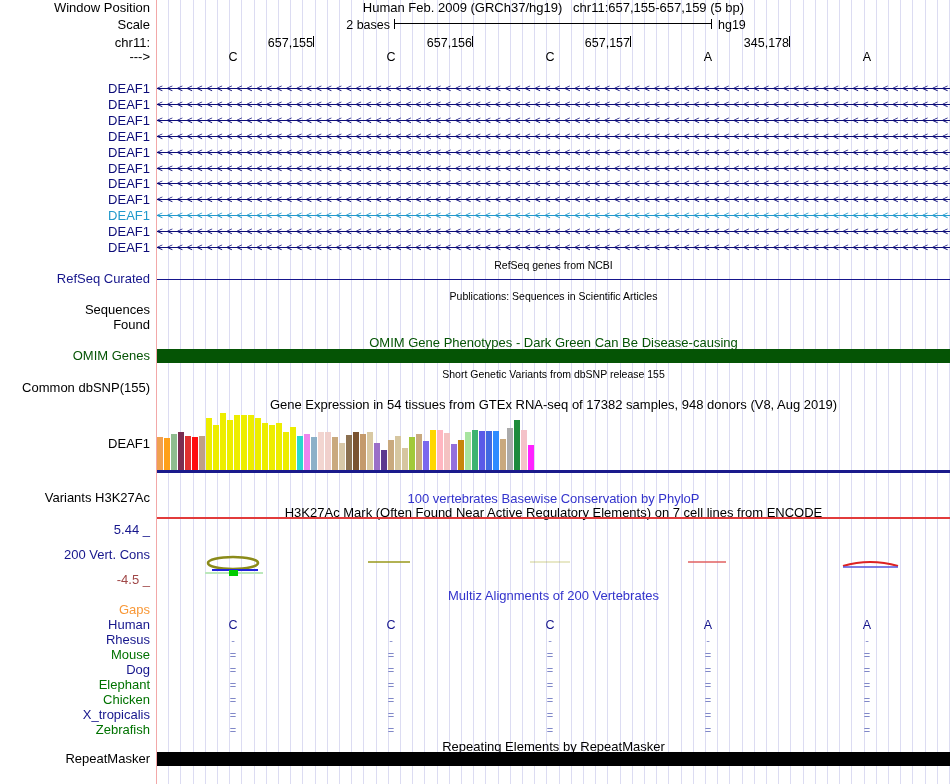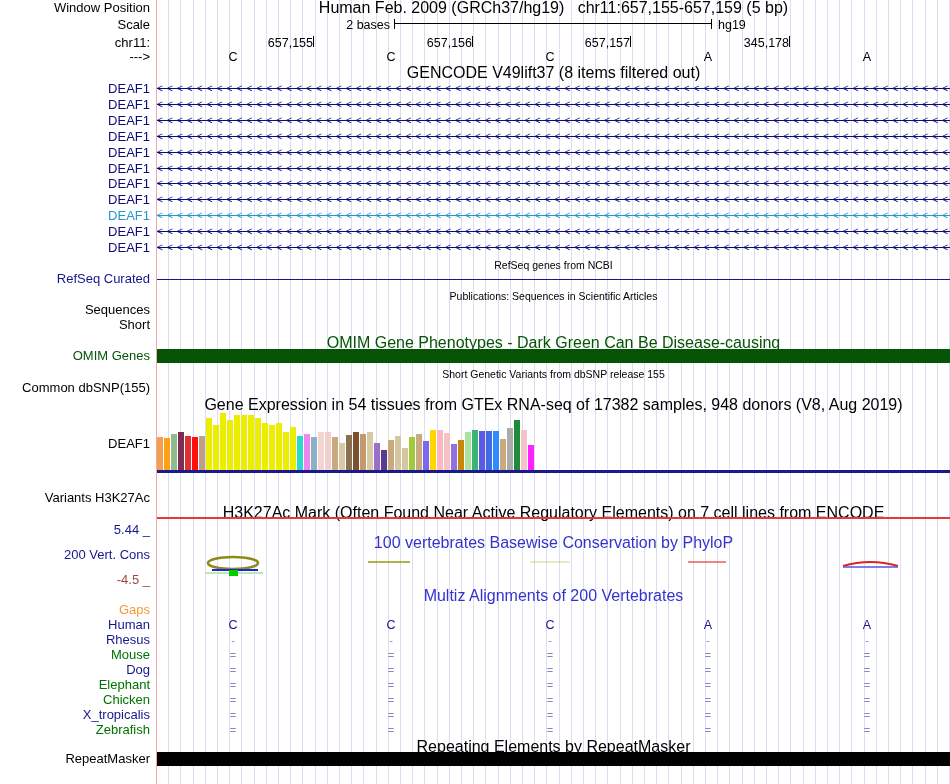--- a/index.html
+++ b/index.html
@@ -4,21 +4,21 @@
 <style>
   html,body{margin:0;padding:0;background:#fff;}
   #browser{position:relative;width:950px;height:784px;background:#fff;
            font-family:"Liberation Sans",sans-serif;overflow:hidden;}
   .grid{position:absolute;left:157px;top:0;width:793px;height:784px;
         background:repeating-linear-gradient(to right,transparent 0,transparent 11.2px,#dcdcf2 11.2px,#dcdcf2 12.2px);}
   .marginline{position:absolute;left:156px;top:0;width:1px;height:784px;background:#f2a8a8;}
   .gut{position:absolute;left:0;width:150px;text-align:right;font-size:13px;
        color:#000;white-space:nowrap;line-height:14px;}
   .ctr{position:absolute;left:157px;width:793px;text-align:center;white-space:nowrap;line-height:13px;}
-  .t12{font-size:16px;} .t11{font-size:10.5px;}
+  .t12{font-size:13px;} .t11{font-size:10.5px;}
   .navy{color:#16168C;} .dgreen{color:#055405;}
   .blue{color:#3333CC;} .maroon{color:#A04848;}
   .pre{white-space:pre;}
   .generow{position:absolute;left:157px;width:793px;height:14px;overflow:hidden;
            white-space:nowrap;font-size:10px;letter-spacing:4.1px;line-height:14px;}
   .hline{position:absolute;left:157px;width:793px;}
   .tick{position:absolute;width:1px;height:11px;background:#000;top:36px;}
   .coordlbl{position:absolute;top:36px;width:70px;text-align:right;font-size:12.5px;padding-right:2px;}
   .baseletter{position:absolute;transform:translateX(-50%);font-size:12.5px;line-height:14px;}
   .mzmark{position:absolute;transform:translateX(-50%);font-size:11px;line-height:14px;color:#8088C8;}
@@ -56,21 +56,20 @@
 
   <div class="gut" style="top:50px">---&gt;</div>
   <div id="baseRow">
       <div class="baseletter" style="left: 233px; top: 50px; position: absolute;">C</div>
       <div class="baseletter" style="left: 391px; top: 50px; position: absolute;">C</div>
       <div class="baseletter" style="left: 550px; top: 50px; position: absolute;">C</div>
       <div class="baseletter" style="left: 708px; top: 50px; position: absolute;">A</div>
       <div class="baseletter" style="left: 867px; top: 50px; position: absolute;">A</div>
     </div>
 
-  <div class="ctr t12" style="top:66px">GENCODE V49lift37 (8 items filtered out)</div>
   <div id="geneRows">
       <div class="gut" style="top: 82px; color: rgb(12, 12, 120); position: absolute;">DEAF1</div>
       <div class="generow" style="top: 82px; color: rgb(12, 12, 120); position: absolute; background: linear-gradient(transparent 6px, rgb(12, 12, 120) 6px, rgb(12, 12, 120) 7px, transparent 7px);">&lt;&lt;&lt;&lt;&lt;&lt;&lt;&lt;&lt;&lt;&lt;&lt;&lt;&lt;&lt;&lt;&lt;&lt;&lt;&lt;&lt;&lt;&lt;&lt;&lt;&lt;&lt;&lt;&lt;&lt;&lt;&lt;&lt;&lt;&lt;&lt;&lt;&lt;&lt;&lt;&lt;&lt;&lt;&lt;&lt;&lt;&lt;&lt;&lt;&lt;&lt;&lt;&lt;&lt;&lt;&lt;&lt;&lt;&lt;&lt;&lt;&lt;&lt;&lt;&lt;&lt;&lt;&lt;&lt;&lt;&lt;&lt;&lt;&lt;&lt;&lt;&lt;&lt;&lt;&lt;&lt;&lt;&lt;&lt;&lt;&lt;&lt;&lt;&lt;&lt;&lt;&lt;&lt;&lt;&lt;</div>
       <div class="gut" style="top: 98px; color: rgb(12, 12, 120); position: absolute;">DEAF1</div>
       <div class="generow" style="top: 98px; color: rgb(12, 12, 120); position: absolute; background: linear-gradient(transparent 6px, rgb(12, 12, 120) 6px, rgb(12, 12, 120) 7px, transparent 7px);">&lt;&lt;&lt;&lt;&lt;&lt;&lt;&lt;&lt;&lt;&lt;&lt;&lt;&lt;&lt;&lt;&lt;&lt;&lt;&lt;&lt;&lt;&lt;&lt;&lt;&lt;&lt;&lt;&lt;&lt;&lt;&lt;&lt;&lt;&lt;&lt;&lt;&lt;&lt;&lt;&lt;&lt;&lt;&lt;&lt;&lt;&lt;&lt;&lt;&lt;&lt;&lt;&lt;&lt;&lt;&lt;&lt;&lt;&lt;&lt;&lt;&lt;&lt;&lt;&lt;&lt;&lt;&lt;&lt;&lt;&lt;&lt;&lt;&lt;&lt;&lt;&lt;&lt;&lt;&lt;&lt;&lt;&lt;&lt;&lt;&lt;&lt;&lt;&lt;&lt;&lt;&lt;&lt;&lt;&lt;</div>
       <div class="gut" style="top: 114px; color: rgb(12, 12, 120); position: absolute;">DEAF1</div>
       <div class="generow" style="top: 114px; color: rgb(12, 12, 120); position: absolute; background: linear-gradient(transparent 6px, rgb(12, 12, 120) 6px, rgb(12, 12, 120) 7px, transparent 7px);">&lt;&lt;&lt;&lt;&lt;&lt;&lt;&lt;&lt;&lt;&lt;&lt;&lt;&lt;&lt;&lt;&lt;&lt;&lt;&lt;&lt;&lt;&lt;&lt;&lt;&lt;&lt;&lt;&lt;&lt;&lt;&lt;&lt;&lt;&lt;&lt;&lt;&lt;&lt;&lt;&lt;&lt;&lt;&lt;&lt;&lt;&lt;&lt;&lt;&lt;&lt;&lt;&lt;&lt;&lt;&lt;&lt;&lt;&lt;&lt;&lt;&lt;&lt;&lt;&lt;&lt;&lt;&lt;&lt;&lt;&lt;&lt;&lt;&lt;&lt;&lt;&lt;&lt;&lt;&lt;&lt;&lt;&lt;&lt;&lt;&lt;&lt;&lt;&lt;&lt;&lt;&lt;&lt;&lt;&lt;</div>
       <div class="gut" style="top: 130px; color: rgb(12, 12, 120); position: absolute;">DEAF1</div>
       <div class="generow" style="top: 130px; color: rgb(12, 12, 120); position: absolute; background: linear-gradient(transparent 6px, rgb(12, 12, 120) 6px, rgb(12, 12, 120) 7px, transparent 7px);">&lt;&lt;&lt;&lt;&lt;&lt;&lt;&lt;&lt;&lt;&lt;&lt;&lt;&lt;&lt;&lt;&lt;&lt;&lt;&lt;&lt;&lt;&lt;&lt;&lt;&lt;&lt;&lt;&lt;&lt;&lt;&lt;&lt;&lt;&lt;&lt;&lt;&lt;&lt;&lt;&lt;&lt;&lt;&lt;&lt;&lt;&lt;&lt;&lt;&lt;&lt;&lt;&lt;&lt;&lt;&lt;&lt;&lt;&lt;&lt;&lt;&lt;&lt;&lt;&lt;&lt;&lt;&lt;&lt;&lt;&lt;&lt;&lt;&lt;&lt;&lt;&lt;&lt;&lt;&lt;&lt;&lt;&lt;&lt;&lt;&lt;&lt;&lt;&lt;&lt;&lt;&lt;&lt;&lt;&lt;</div>
       <div class="gut" style="top: 146px; color: rgb(12, 12, 120); position: absolute;">DEAF1</div>
@@ -88,21 +87,21 @@
       <div class="gut" style="top: 241px; color: rgb(12, 12, 120); position: absolute;">DEAF1</div>
       <div class="generow" style="top: 241px; color: rgb(12, 12, 120); position: absolute; background: linear-gradient(transparent 6px, rgb(12, 12, 120) 6px, rgb(12, 12, 120) 7px, transparent 7px);">&lt;&lt;&lt;&lt;&lt;&lt;&lt;&lt;&lt;&lt;&lt;&lt;&lt;&lt;&lt;&lt;&lt;&lt;&lt;&lt;&lt;&lt;&lt;&lt;&lt;&lt;&lt;&lt;&lt;&lt;&lt;&lt;&lt;&lt;&lt;&lt;&lt;&lt;&lt;&lt;&lt;&lt;&lt;&lt;&lt;&lt;&lt;&lt;&lt;&lt;&lt;&lt;&lt;&lt;&lt;&lt;&lt;&lt;&lt;&lt;&lt;&lt;&lt;&lt;&lt;&lt;&lt;&lt;&lt;&lt;&lt;&lt;&lt;&lt;&lt;&lt;&lt;&lt;&lt;&lt;&lt;&lt;&lt;&lt;&lt;&lt;&lt;&lt;&lt;&lt;&lt;&lt;&lt;&lt;&lt;</div>
     </div>
 
   <div class="ctr t11" style="top:259px">RefSeq genes from NCBI</div>
   <div class="gut navy" style="top:272px">RefSeq Curated</div>
   <div class="hline" style="top:279px;height:1px;background:#16168C"></div>
 
   <div class="ctr t11" style="top:290px">Publications: Sequences in Scientific Articles</div>
   <div class="gut" style="top:303px">Sequences</div>
-  <div class="gut" style="top:318px">Short</div>
+  <div class="gut" style="top:318px">Found</div>
 
   <div class="ctr t12 dgreen" style="top:336px">OMIM Gene Phenotypes - Dark Green Can Be Disease-causing</div>
   <div class="gut dgreen" style="top:349px">OMIM Genes</div>
   <div class="hline" style="top: 349px; height: 14px; background: rgb(5, 84, 5);"></div>
 
   <div class="ctr t11" style="top:368px">Short Genetic Variants from dbSNP release 155</div>
   <div class="gut" style="top:381px">Common dbSNP(155)</div>
 
   <div class="ctr t12" style="top:398px">Gene Expression in 54 tissues from GTEx RNA-seq of 17382 samples, 948 donors (V8, Aug 2019)</div>
   <div class="gut" style="top:437px">DEAF1</div>
@@ -162,21 +161,21 @@
       <div class="gtexbar" style="left: 521px; top: 430px; height: 40px; background: rgb(244, 194, 200); position: absolute;"></div>
       <div class="gtexbar" style="left: 528px; top: 445px; height: 25px; background: rgb(255, 34, 255); position: absolute;"></div>
     </div>
   <div class="hline" style="top: 470px; height: 3px; background: rgb(26, 26, 140);"></div>
 
   <div class="ctr t12" style="top:506px">H3K27Ac Mark (Often Found Near Active Regulatory Elements) on 7 cell lines from ENCODE</div>
   <div class="gut" style="top:491px">Variants H3K27Ac</div>
   <div class="hline" style="top: 517px; height: 2px; background: rgb(226, 59, 59);"></div>
 
   <div class="gut navy" style="top:523px">5.44 _</div>
-  <div class="ctr t12 blue" style="top:536px">100 vertebrates Basewise Conservation by PhyloP</div>
+  <div class="ctr t12 blue" style="top:492px">100 vertebrates Basewise Conservation by PhyloP</div>
   <div class="gut navy" style="top:548px">200 Vert. Cons</div>
   <div class="gut maroon" style="top:573px">-4.5 _</div>
   <svg width="793" height="40" style="position:absolute;left:157px;top:546px">
     <ellipse cx="76" cy="17" rx="25" ry="6" fill="none" stroke="#8B8B1A" stroke-width="2.6"></ellipse>
     <line x1="55" y1="24" x2="101" y2="24" stroke="#2222DD" stroke-width="2"></line>
     <line x1="48" y1="27" x2="106" y2="27" stroke="#BBE8BB" stroke-width="2"></line>
     <rect x="72" y="24" width="9" height="6" fill="#00CC00"></rect>
     <line x1="211" y1="16" x2="253" y2="16" stroke="#99991A" stroke-width="1.3"></line>
     <line x1="373" y1="16" x2="413" y2="16" stroke="#AAAA33" stroke-width="1" opacity="0.55"></line>
     <line x1="531" y1="16" x2="569" y2="16" stroke="#E06060" stroke-width="1.5"></line>

